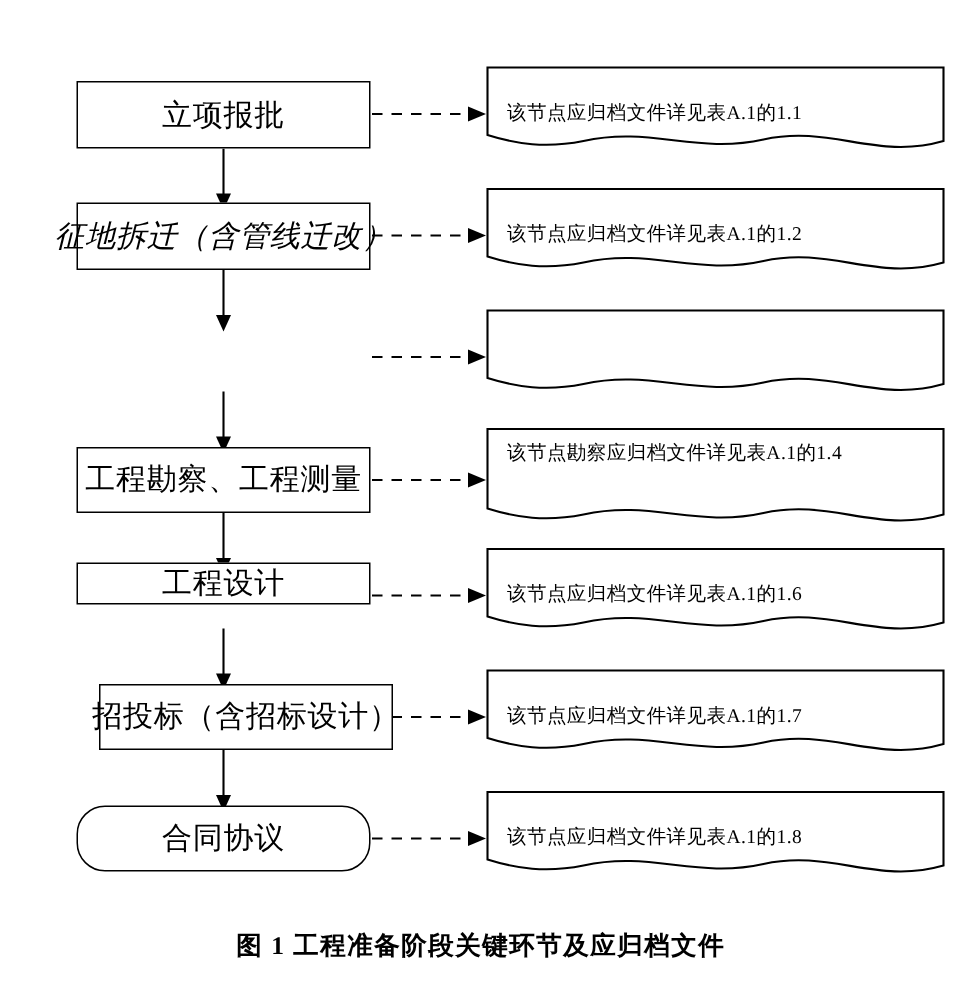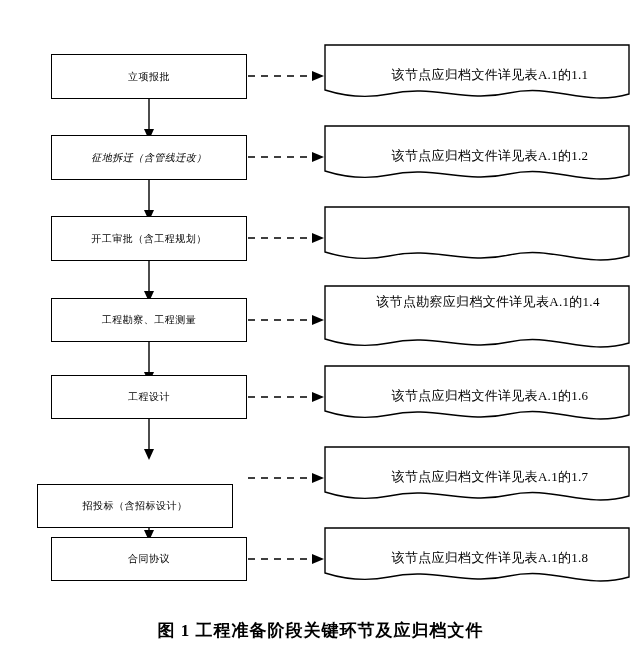--- a/index.html
+++ b/index.html
@@ -23,35 +23,34 @@
     height: 656px;
   }
   .node-box {
     position: absolute;
     border: 1.5px solid #000000;
     background: #ffffff;
     display: flex;
     align-items: center;
     justify-content: center;
     box-sizing: border-box;
-    font-size: 10px;
+    font-size: 20px;
     letter-spacing: 0.5px;
     line-height: 1.2;
     white-space: nowrap;
   }
   .doc-note {
     position: absolute;
     box-sizing: border-box;
     font-size: 13px;
     line-height: 1.45;
     letter-spacing: 0.3px;
     display: flex;
     align-items: center;
-    padding-left: 26px;
-    justify-content: center;
+    padding-left: 14px;
   }
   .doc-note .doc-text {
     position: relative;
     z-index: 2;
   }
   .doc-note svg {
     position: absolute;
     left: 0;
     top: 0;
     z-index: 1;
@@ -119,33 +118,30 @@
       <polygon points="324,559 312,554 312,564"></polygon>
     </g>
   </svg>
 
   <div class="node-box" style="left:51px; top:54px; width:196px; height:45px;">
     <span>立项报批</span>
   </div>
   <div class="node-box" style="left:51px; top:135px; width:196px; height:45px;font-style:italic;">
     <span>征地拆迁（含管线迁改）</span>
   </div>
-  <div class="node-box" style="left:51px; top:216px; width:196px; height:45px;">
-    <span>开工审批（含工程规划）</span>
-  </div>
   <div class="node-box" style="left:51px; top:298px; width:196px; height:44px;">
     <span>工程勘察、工程测量</span>
   </div>
-  <div class="node-box" style="left:51px; top:375px; width:196px; height:44px;text-align:right;">
+  <div class="node-box" style="left:51px; top:375px; width:196px; height:28px;text-align:right;">
     <span>工程设计</span>
   </div>
-  <div class="node-box" style="left:37px; top:456px; width:196px; height:44px;margin-top:28px;">
+  <div class="node-box" style="left:66px; top:456px; width:196px; height:44px;">
     <span>招投标（含招标设计）</span>
   </div>
-  <div class="node-box" style="left:51px; top:537px; width:196px; height:44px;">
+  <div class="node-box" style="left:51px; top:537px; width:196px; height:44px;border-radius:19px;">
     <span>合同协议</span>
   </div>
 
   <div class="doc-note" style="left:324px; top:44px; width:306px; height:62px;">
     <svg width="306" height="62" viewBox="0 0 306 62" preserveAspectRatio="none">
       <path d="M1,1 L305,1 L305,50 C260,63 230,39 185,49 C140,59 110,40 65,50 C40,55 20,52 1,46 Z" fill="#ffffff" stroke="#000000" stroke-width="1.4"></path>
     </svg>
     <span class="doc-text">该节点应归档文件详见表A.1的1.1</span>
   </div>
 

